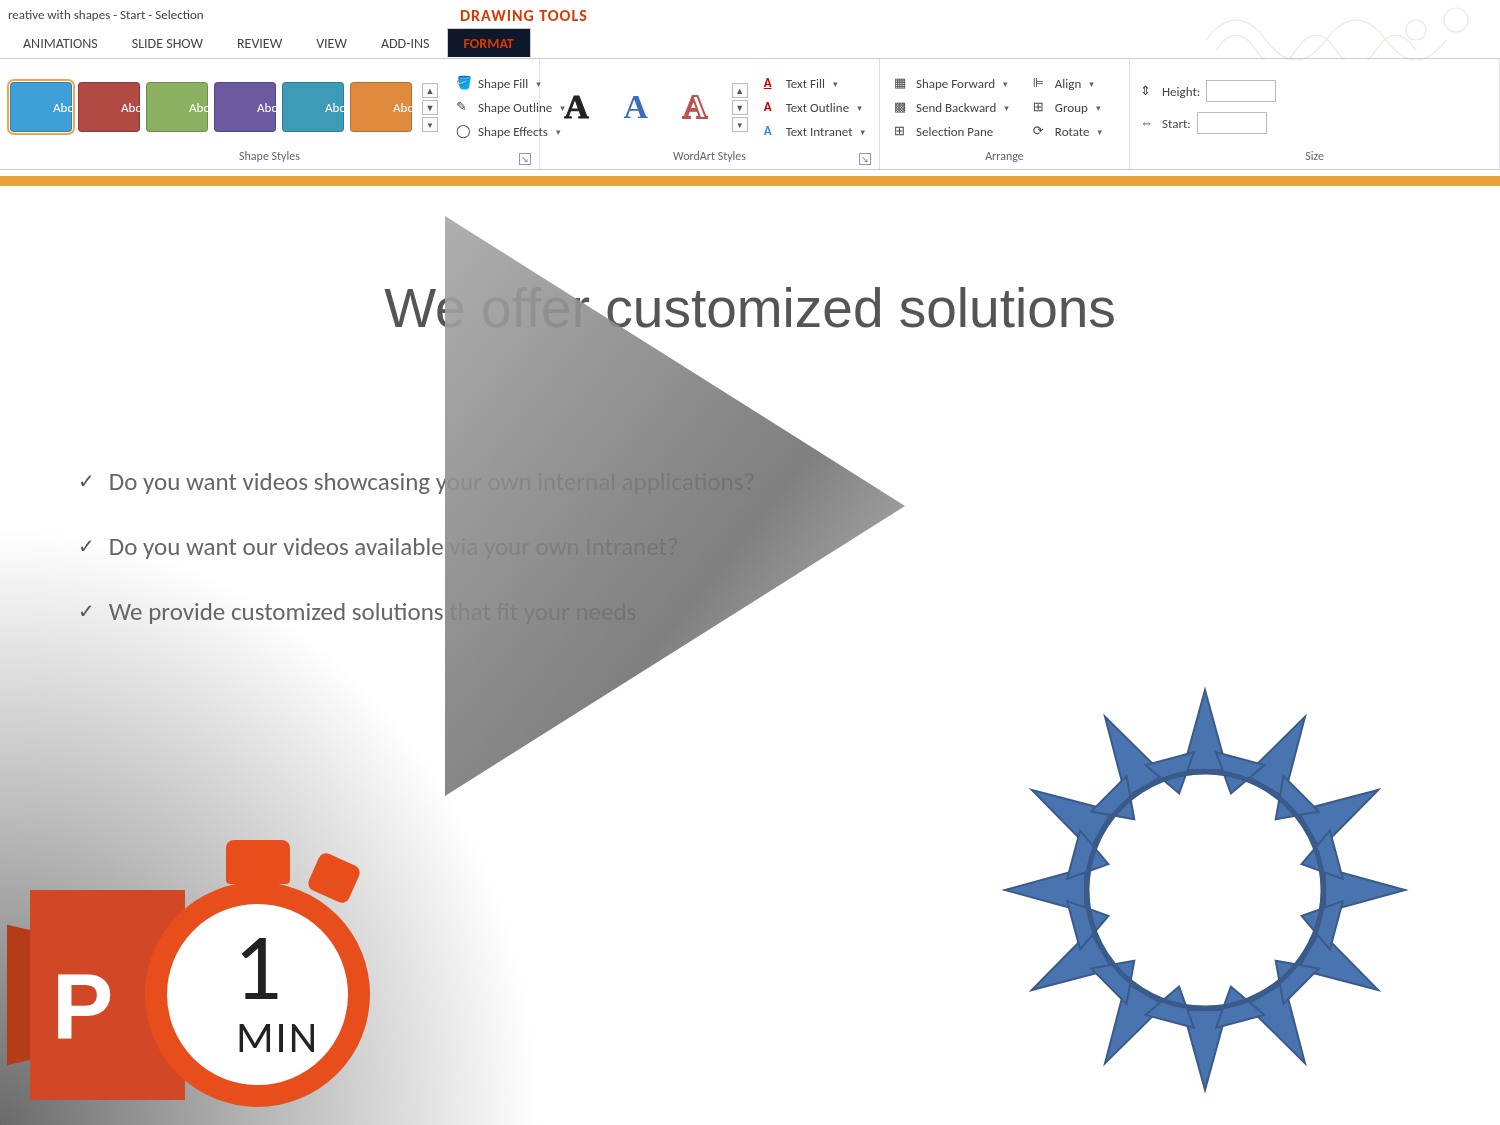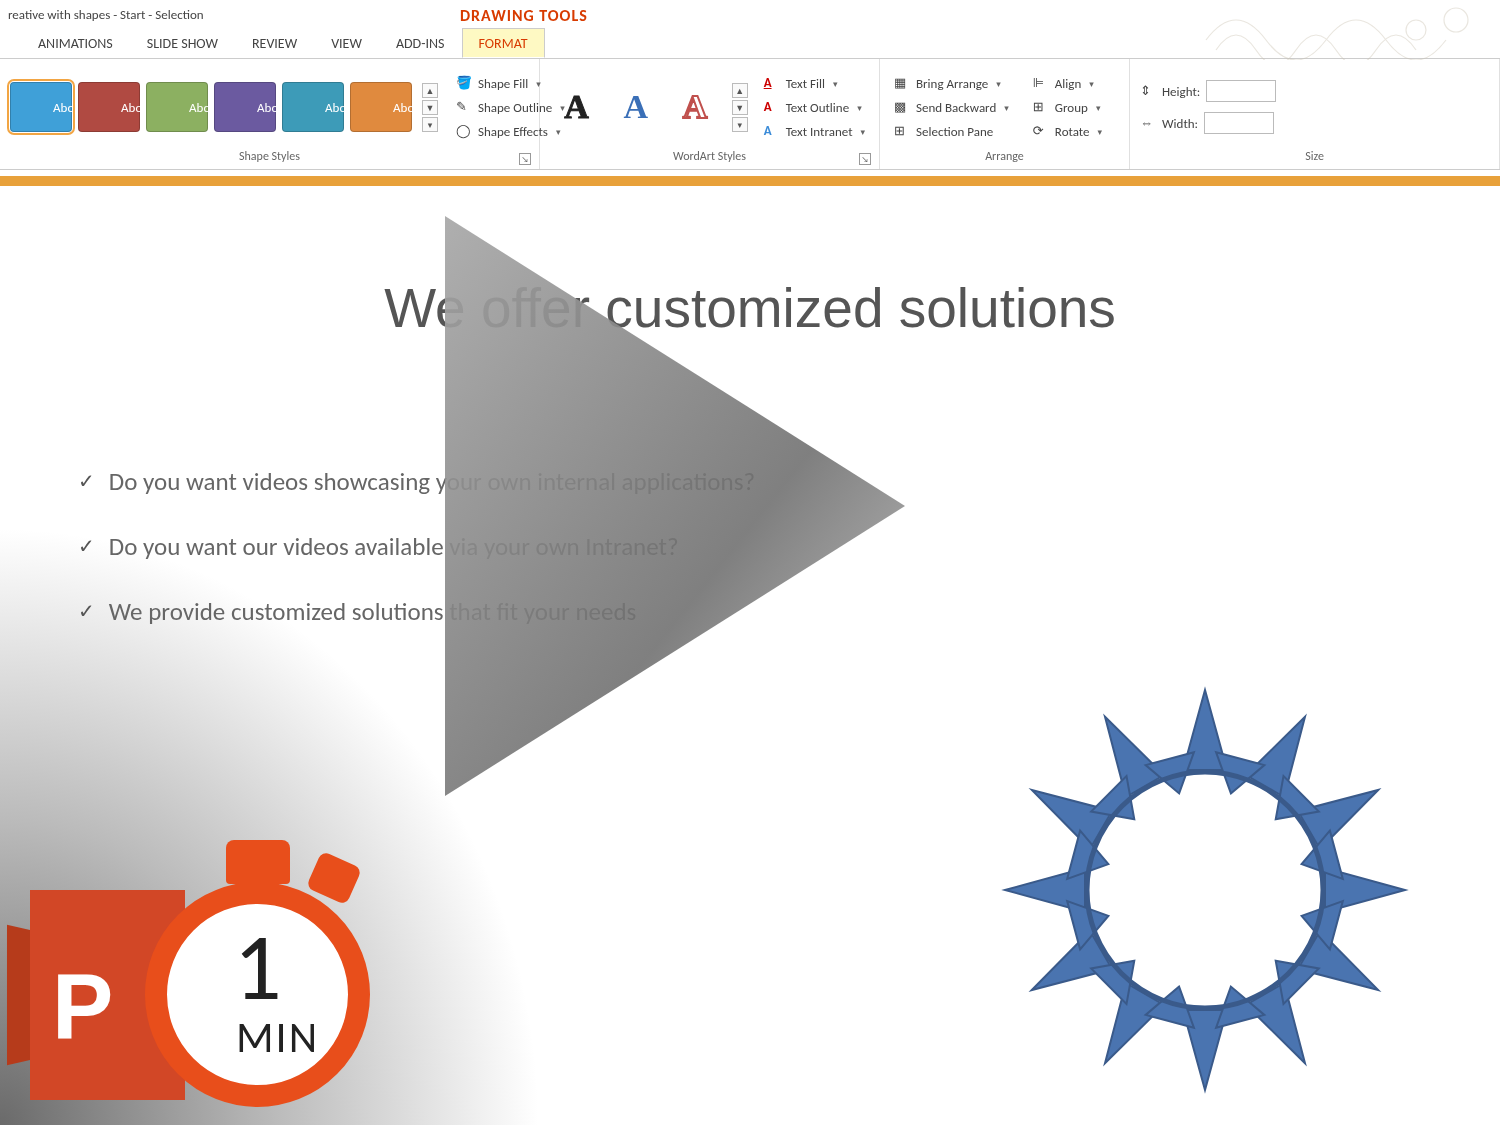--- a/index.html
+++ b/index.html
@@ -1,21 +1,21 @@
 <!DOCTYPE html>
 <html><head>
 <meta charset="utf-8">
 <style>
 * { box-sizing: border-box; margin: 0; padding: 0; }
 body { font-family: "Segoe UI", Calibri, sans-serif; background: #fff; width: 1500px; height: 1125px; overflow: hidden; position: relative; }
 .titlebar { height: 28px; font-size: 13px; color: #444; padding: 4px 8px; display: flex; align-items: center; }
 .context-tab-label { position: absolute; left: 460px; top: 6px; color: #d83b01; font-size: 16px; letter-spacing: 1px; font-weight: 600;}
-.tabs { display: flex; height: 30px; align-items: flex-end; padding-left: 21px; font-size: 14px; color: #444;}
+.tabs { display: flex; height: 30px; align-items: flex-end; padding-left: 6px; font-size: 14px; color: #444;}
 .tab { padding: 6px 16px 5px; cursor: pointer; border: 1px solid transparent; }
-.tab.active { border: 1px solid #ccc; border-bottom: 1px solid #fff; color: #d83b01; background:#fef9c3; }
+.tab.active { border: 1px solid #ccc; border-bottom: 1px solid #fff; color: #d83b01; background:#0f172a;font-weight:bold; }
 .ribbon { display: flex; border-top: 1px solid #ccc; border-bottom: 1px solid #ccc; height:112px;}
 .group { border-right: 1px solid #e0e0e0; padding: 6px 10px 2px; display: flex; flex-direction: column; height:100%; }
 .group-body { flex:1; display:flex; align-items:center; gap:6px;}
 .group-label { text-align:center; font-size:12px; color:#666; height:18px; position:relative;}
 .dialog-launcher { position:absolute; right:-2px; bottom:2px; width:12px; height:12px; border:1px solid #999; font-size:8px; line-height:10px; color:#666;}
 .style-box { width:62px; height:50px; border-radius:4px; display:flex; align-items:center; justify-content:center; color:#fff; font-size:13px; border:1px solid rgba(0,0,0,.2);padding-left:44px;}
 .style-box.sel { outline:2px solid #f2a543; outline-offset:1px;}
 .gal-arrows { display:flex; flex-direction:column; gap:2px; margin-left:4px;}
 .gal-arrow { width:16px; height:15px; border:1px solid #bbb; background:#fafafa; font-size:9px; display:flex; align-items:center; justify-content:center; color:#555;}
 .vmenu { display:flex; flex-direction:column; gap:6px; font-size:13px; color:#444;}
@@ -136,21 +136,21 @@
       </div>
     </div>
     <div class="group-label"><span>WordArt Styles</span><span class="dialog-launcher">↘</span></div>
   </div>
 
   <div class="group" style="width:250px">
     <div class="group-body">
       <div class="vmenu">
         <div class="vmenu-item">
             <span class="ico">▦</span>
-            <span>Bring Arrange</span>
+            <span>Shape Forward</span>
             <span class="dd">▾</span>
           </div>
         <div class="vmenu-item">
             <span class="ico">▩</span>
             <span>Send Backward</span>
             <span class="dd">▾</span>
           </div>
         <div class="vmenu-item">
             <span class="ico">⊞</span>
             <span>Selection Pane</span>
@@ -179,21 +179,21 @@
 
   <div class="group" style="flex:1">
     <div class="group-body" style="flex-direction:column; align-items:flex-start; justify-content:center; gap:10px">
       <div class="size-row">
           <span class="ico">⇕</span>
           <span>Height:</span>
           <input class="size-input" style="">
         </div>
       <div class="size-row">
           <span class="ico">⇔</span>
-          <span>Width:</span>
+          <span>Start:</span>
           <input class="size-input" style="">
         </div>
     </div>
     <div class="group-label">Size</div>
   </div>
 </div>
 
 <div class="orange-bar"></div>
 
 <div class="slide-area">

